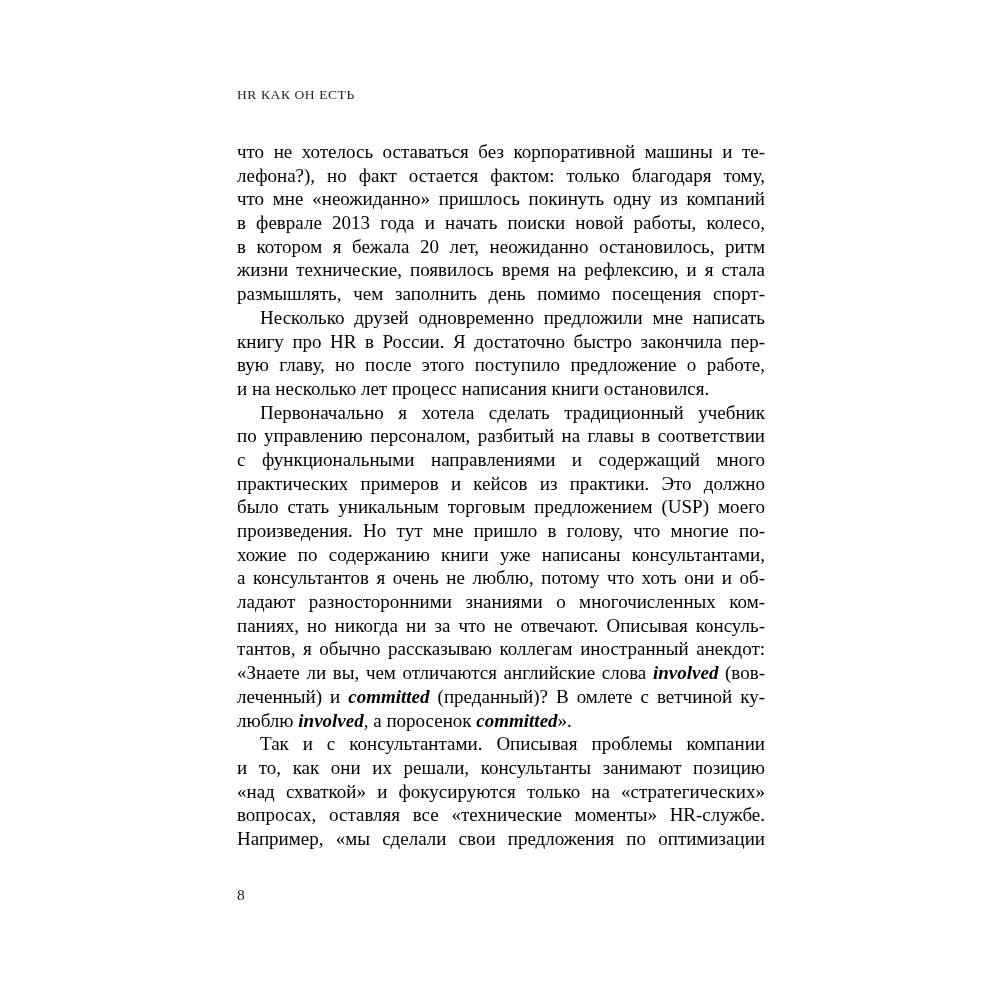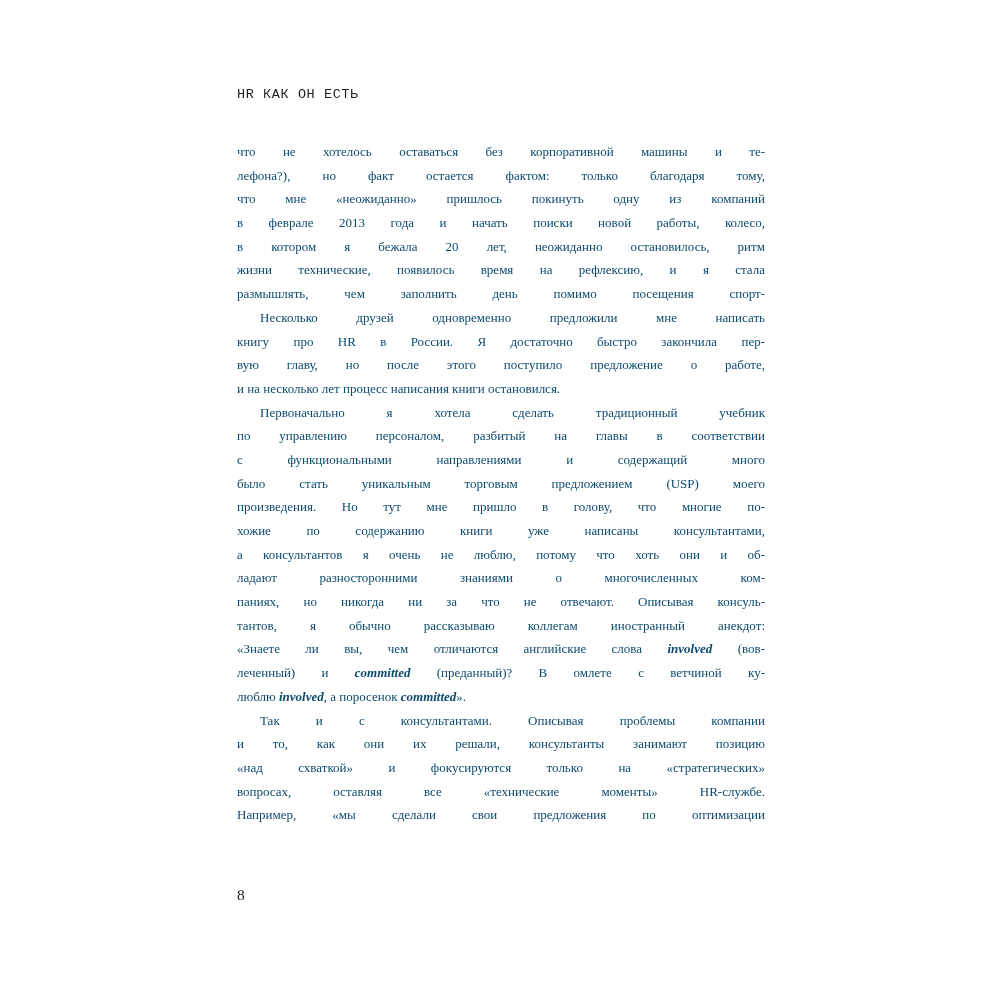--- a/index.html
+++ b/index.html
@@ -16,34 +16,34 @@
   }
   .book-page {
     position: absolute;
     inset: 0;
     background: #ffffff;
   }
   .running-header {
     position: absolute;
     left: 237px;
     top: 87px;
-    font-family: Liberation Mono, monospace;
+    font-family: Liberation Serif, serif;
     font-size: 13.5px;
     font-weight: 500;
     letter-spacing: 0.6px;
     color: #1f1f1f;
     white-space: nowrap;
   }
   .text-body {
     position: absolute;
     left: 237px;
     top: 140px;
     width: 528px;
-    color: #0c4a6e;
-    font-size: 13px;
+    color: #000000;
+    font-size: 19px;
   }
   .paragraph {
     margin: 0;
     padding: 0;
   }
   .line {
     line-height: 23.7px;
     height: 23.7px;
     text-align: justify;
     text-align-last: justify;
@@ -87,20 +87,21 @@
       <div class="paragraph">
         <div class="line indent"><span>Несколько друзей одновременно предложили мне написать</span></div>
         <div class="line"><span>книгу про HR в России. Я достаточно быстро закончила пер-</span></div>
         <div class="line"><span>вую главу, но после этого поступило предложение о работе,</span></div>
         <div class="line last"><span>и на несколько лет процесс написания книги остановился.</span></div>
       </div>
       <div class="paragraph">
         <div class="line indent"><span>Первоначально я хотела сделать традиционный учебник</span></div>
         <div class="line"><span>по управлению персоналом, разбитый на главы в соответствии</span></div>
         <div class="line"><span>с функциональными направлениями и содержащий много</span></div>
+        <div class="line"><span>практических примеров и кейсов из практики. Это должно</span></div>
         <div class="line"><span>было стать уникальным торговым предложением (USP) моего</span></div>
         <div class="line"><span>произведения. Но тут мне пришло в голову, что многие по-</span></div>
         <div class="line"><span>хожие по содержанию книги уже написаны консультантами,</span></div>
         <div class="line"><span>а консультантов я очень не люблю, потому что хоть они и об-</span></div>
         <div class="line"><span>ладают разносторонними знаниями о многочисленных ком-</span></div>
         <div class="line"><span>паниях, но никогда ни за что не отвечают. Описывая консуль-</span></div>
         <div class="line"><span>тантов, я обычно рассказываю коллегам иностранный анекдот:</span></div>
         <div class="line"><span>«Знаете ли вы, чем отличаются английские слова </span><em class="emph">involved</em><span> (вов-</span></div>
         <div class="line"><span>леченный) и </span><em class="emph">committed</em><span> (преданный)? В омлете с ветчиной ку-</span></div>
         <div class="line last"><span>люблю </span><em class="emph">involved</em><span>, а поросенок </span><em class="emph">committed</em><span>».</span></div>

